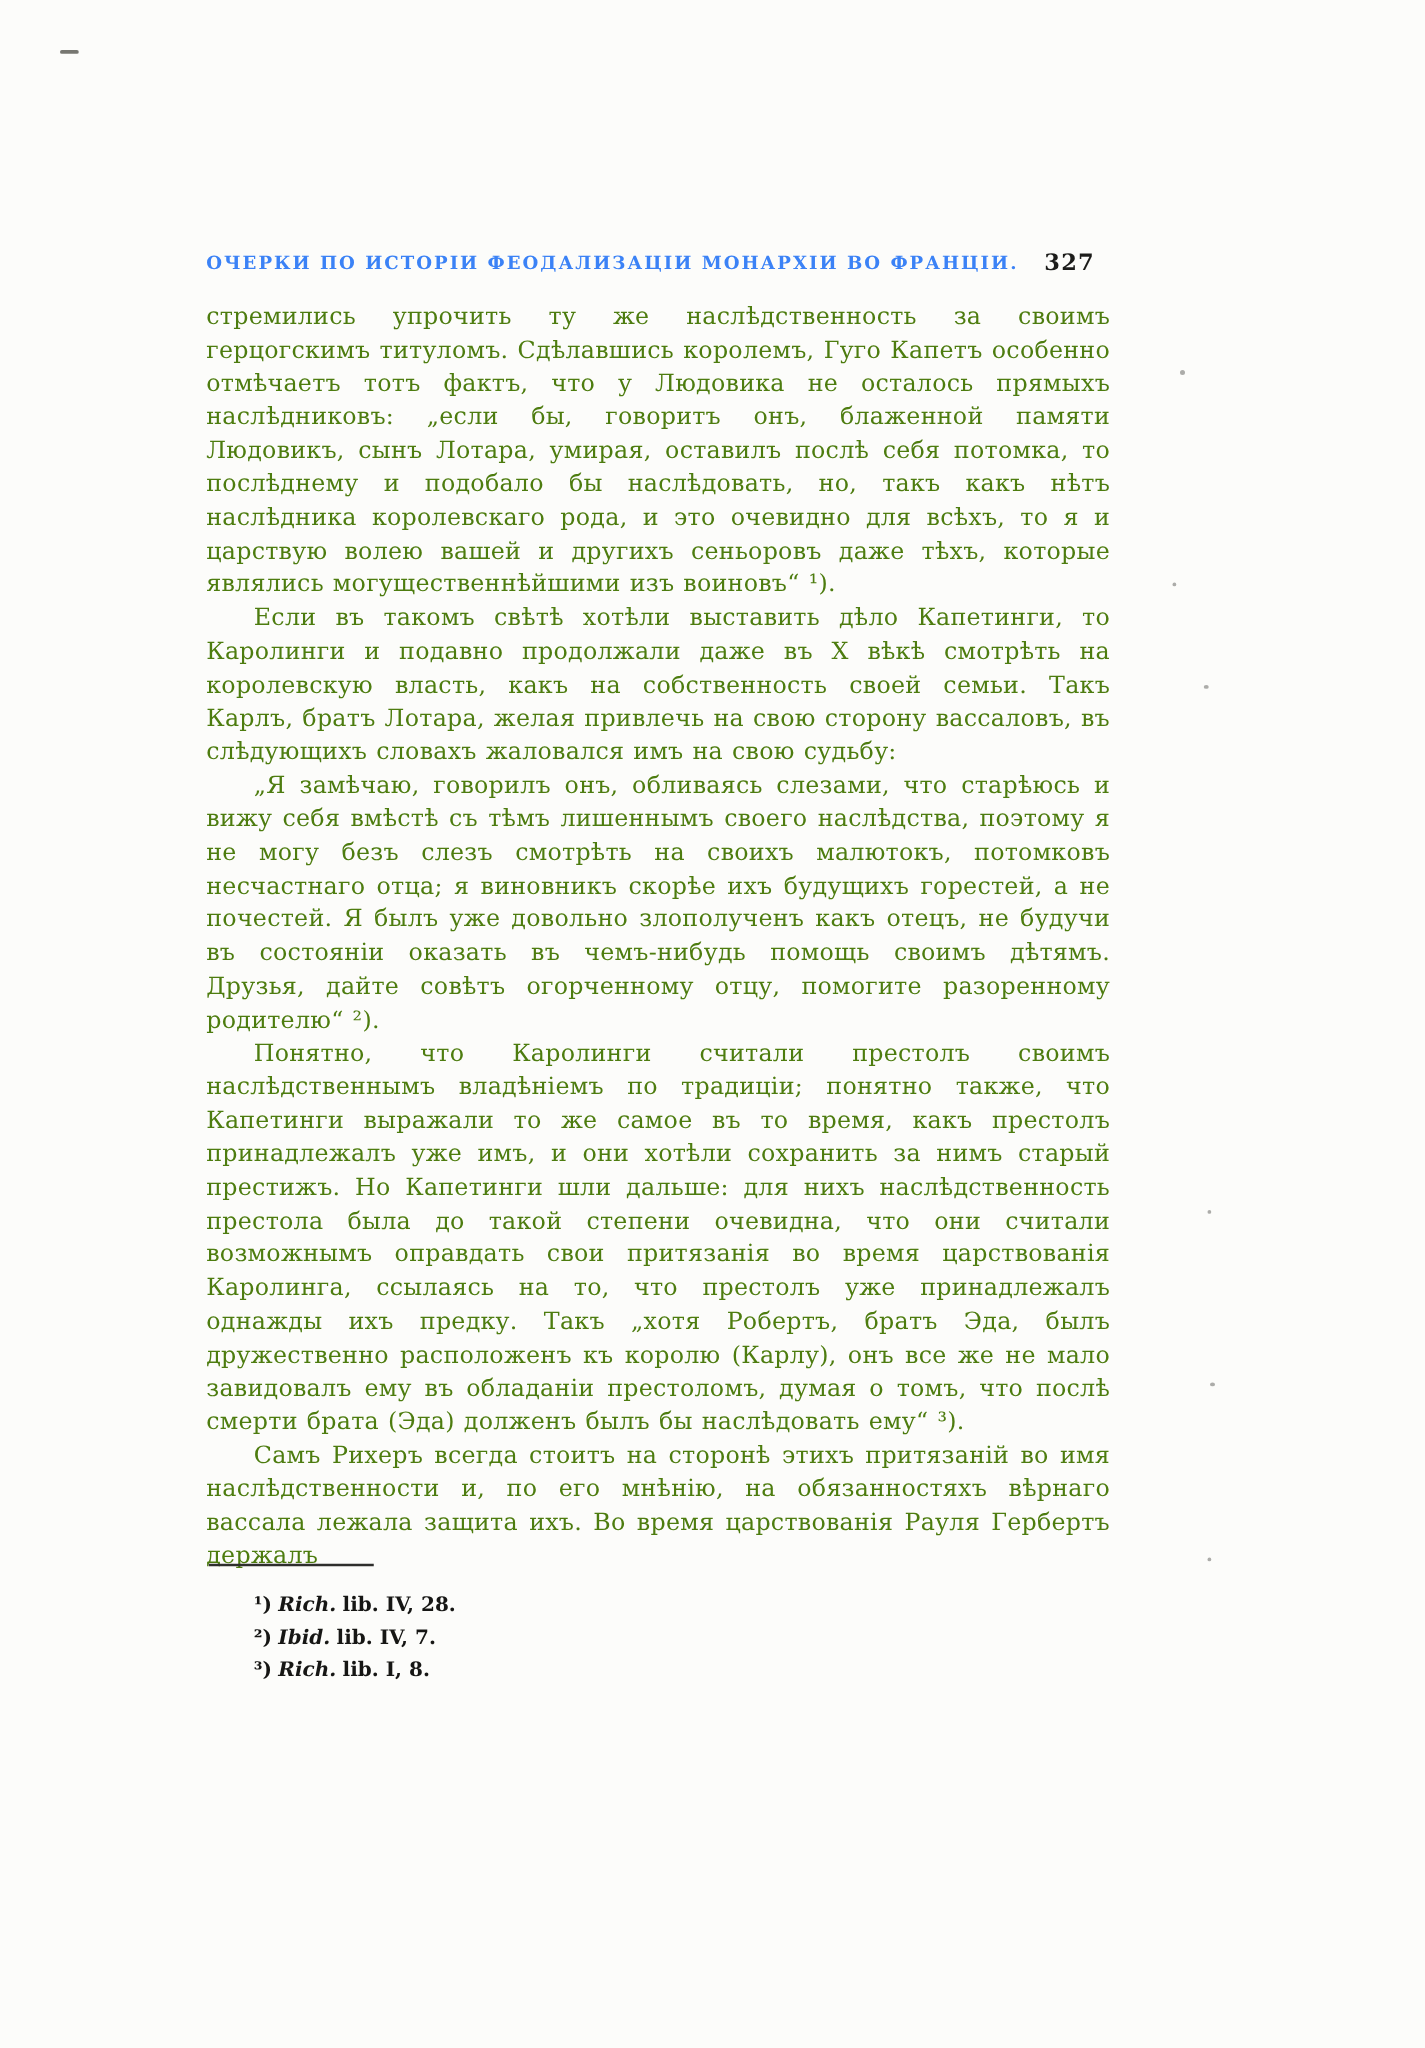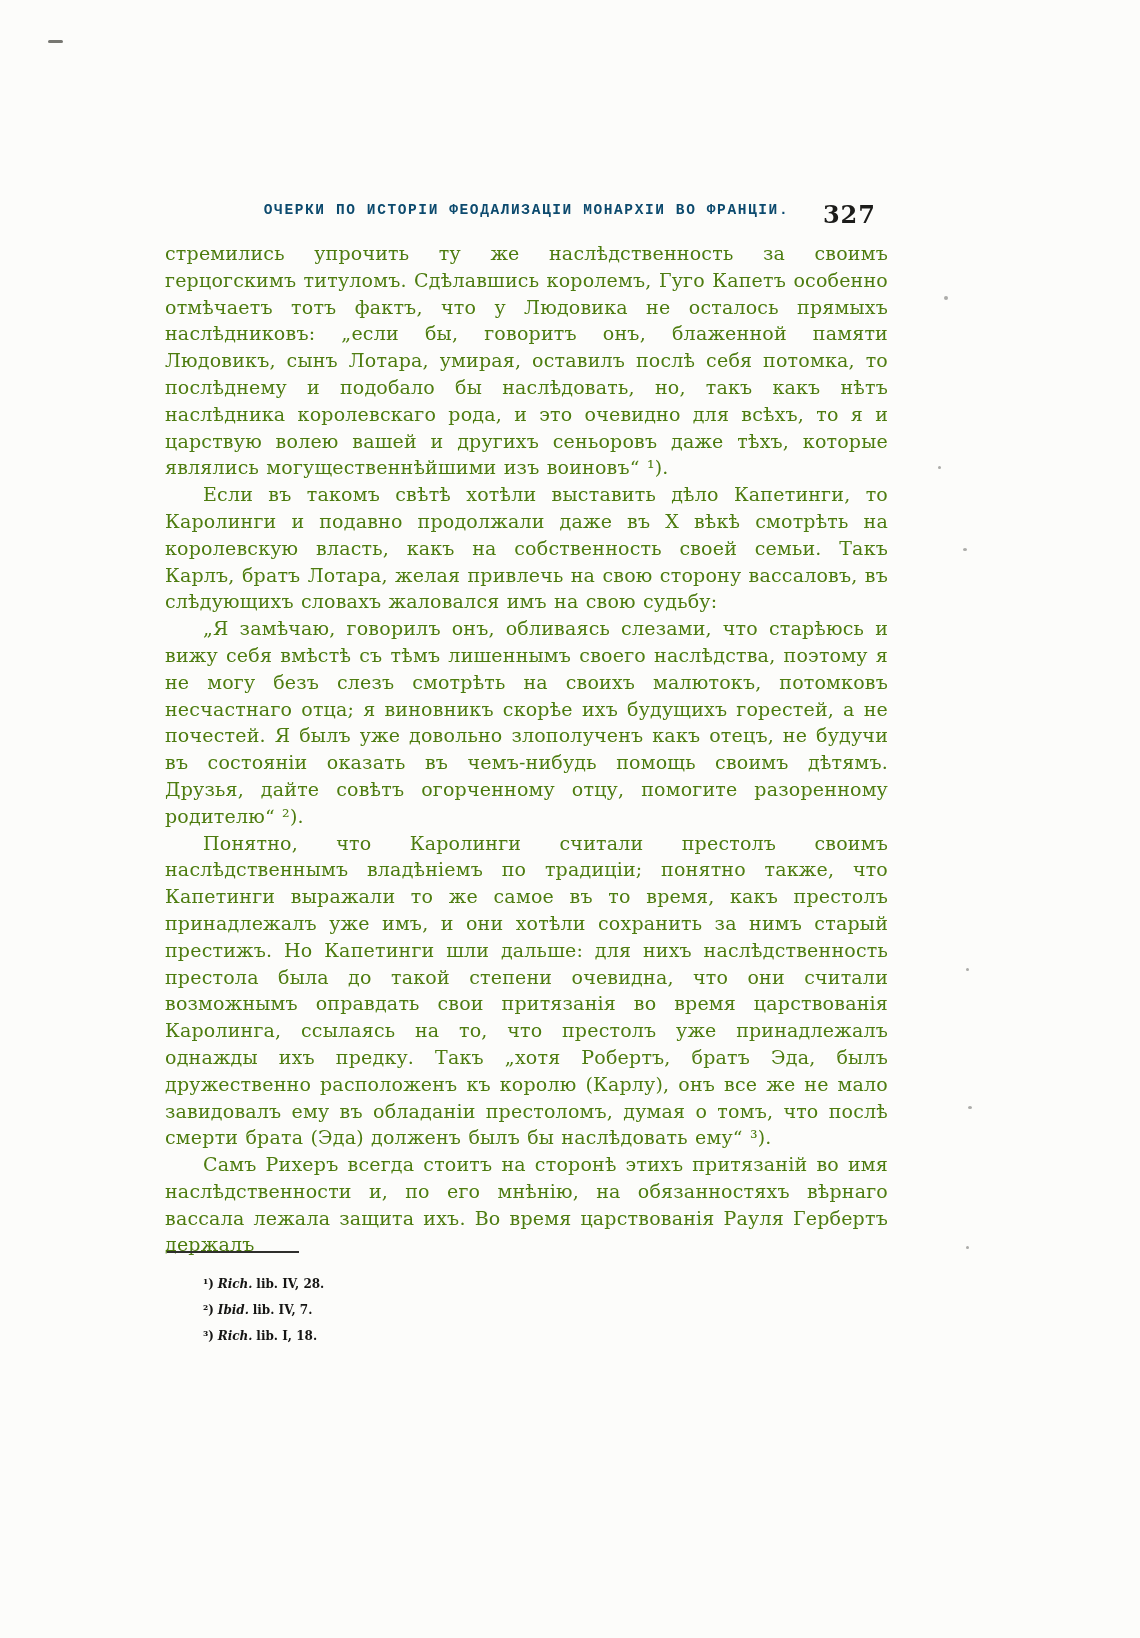--- a/index.html
+++ b/index.html
@@ -14,32 +14,31 @@
   }
   .header {
     position: absolute;
     top: 202px;
     left: 165px;
     width: 723px;
     height: 26px;
   }
   .running-title {
     display: block;
-    text-align: center;
+    text-align: left;
     font-size: 14.5px;
     font-weight: bold;
     letter-spacing: 1.6px;
-    color: #0c4a6e;
-    font-family: Liberation Mono, monospace;
+    color: #3b82f6;
   }
   .page-number {
     position: absolute;
     right: 12px;
     top: -2px;
-    font-size: 24px;
+    font-size: 18px;
     font-weight: bold;
     letter-spacing: 1px;
   }
   .body-text {
     position: absolute;
     top: 240px;
     left: 165px;
     width: 723px;
     font-size: 19px;
     line-height: 26.8px;
@@ -56,21 +55,21 @@
     top: 1251px;
     left: 167px;
     width: 132px;
     height: 2px;
     background: #2e2e2c;
   }
   .footnotes {
     position: absolute;
     top: 1271px;
     left: 203px;
-    font-size: 12px;
+    font-size: 16px;
     line-height: 26px;
     color: #161614;
   }
   .footnote .fn-marker { font-weight: bold; }
   .footnote .fn-work { font-style: italic; font-weight: bold; }
   .footnote .fn-detail { font-weight: bold; }
   .speck {
     position: absolute;
     background: #6a6a66;
     border-radius: 50%;
@@ -122,17 +121,17 @@
       <span class="fn-detail">lib. IV, 28.</span>
     </div>
     <div class="footnote">
       <span class="fn-marker">²)</span>
       <span class="fn-work">Ibid.</span>
       <span class="fn-detail">lib. IV, 7.</span>
     </div>
     <div class="footnote">
       <span class="fn-marker">³)</span>
       <span class="fn-work">Rich.</span>
-      <span class="fn-detail">lib. I, 18.</span>
+      <span class="fn-detail">lib. I, 8.</span>
     </div>
   </div>
 
 </div>
 
 </body></html>

